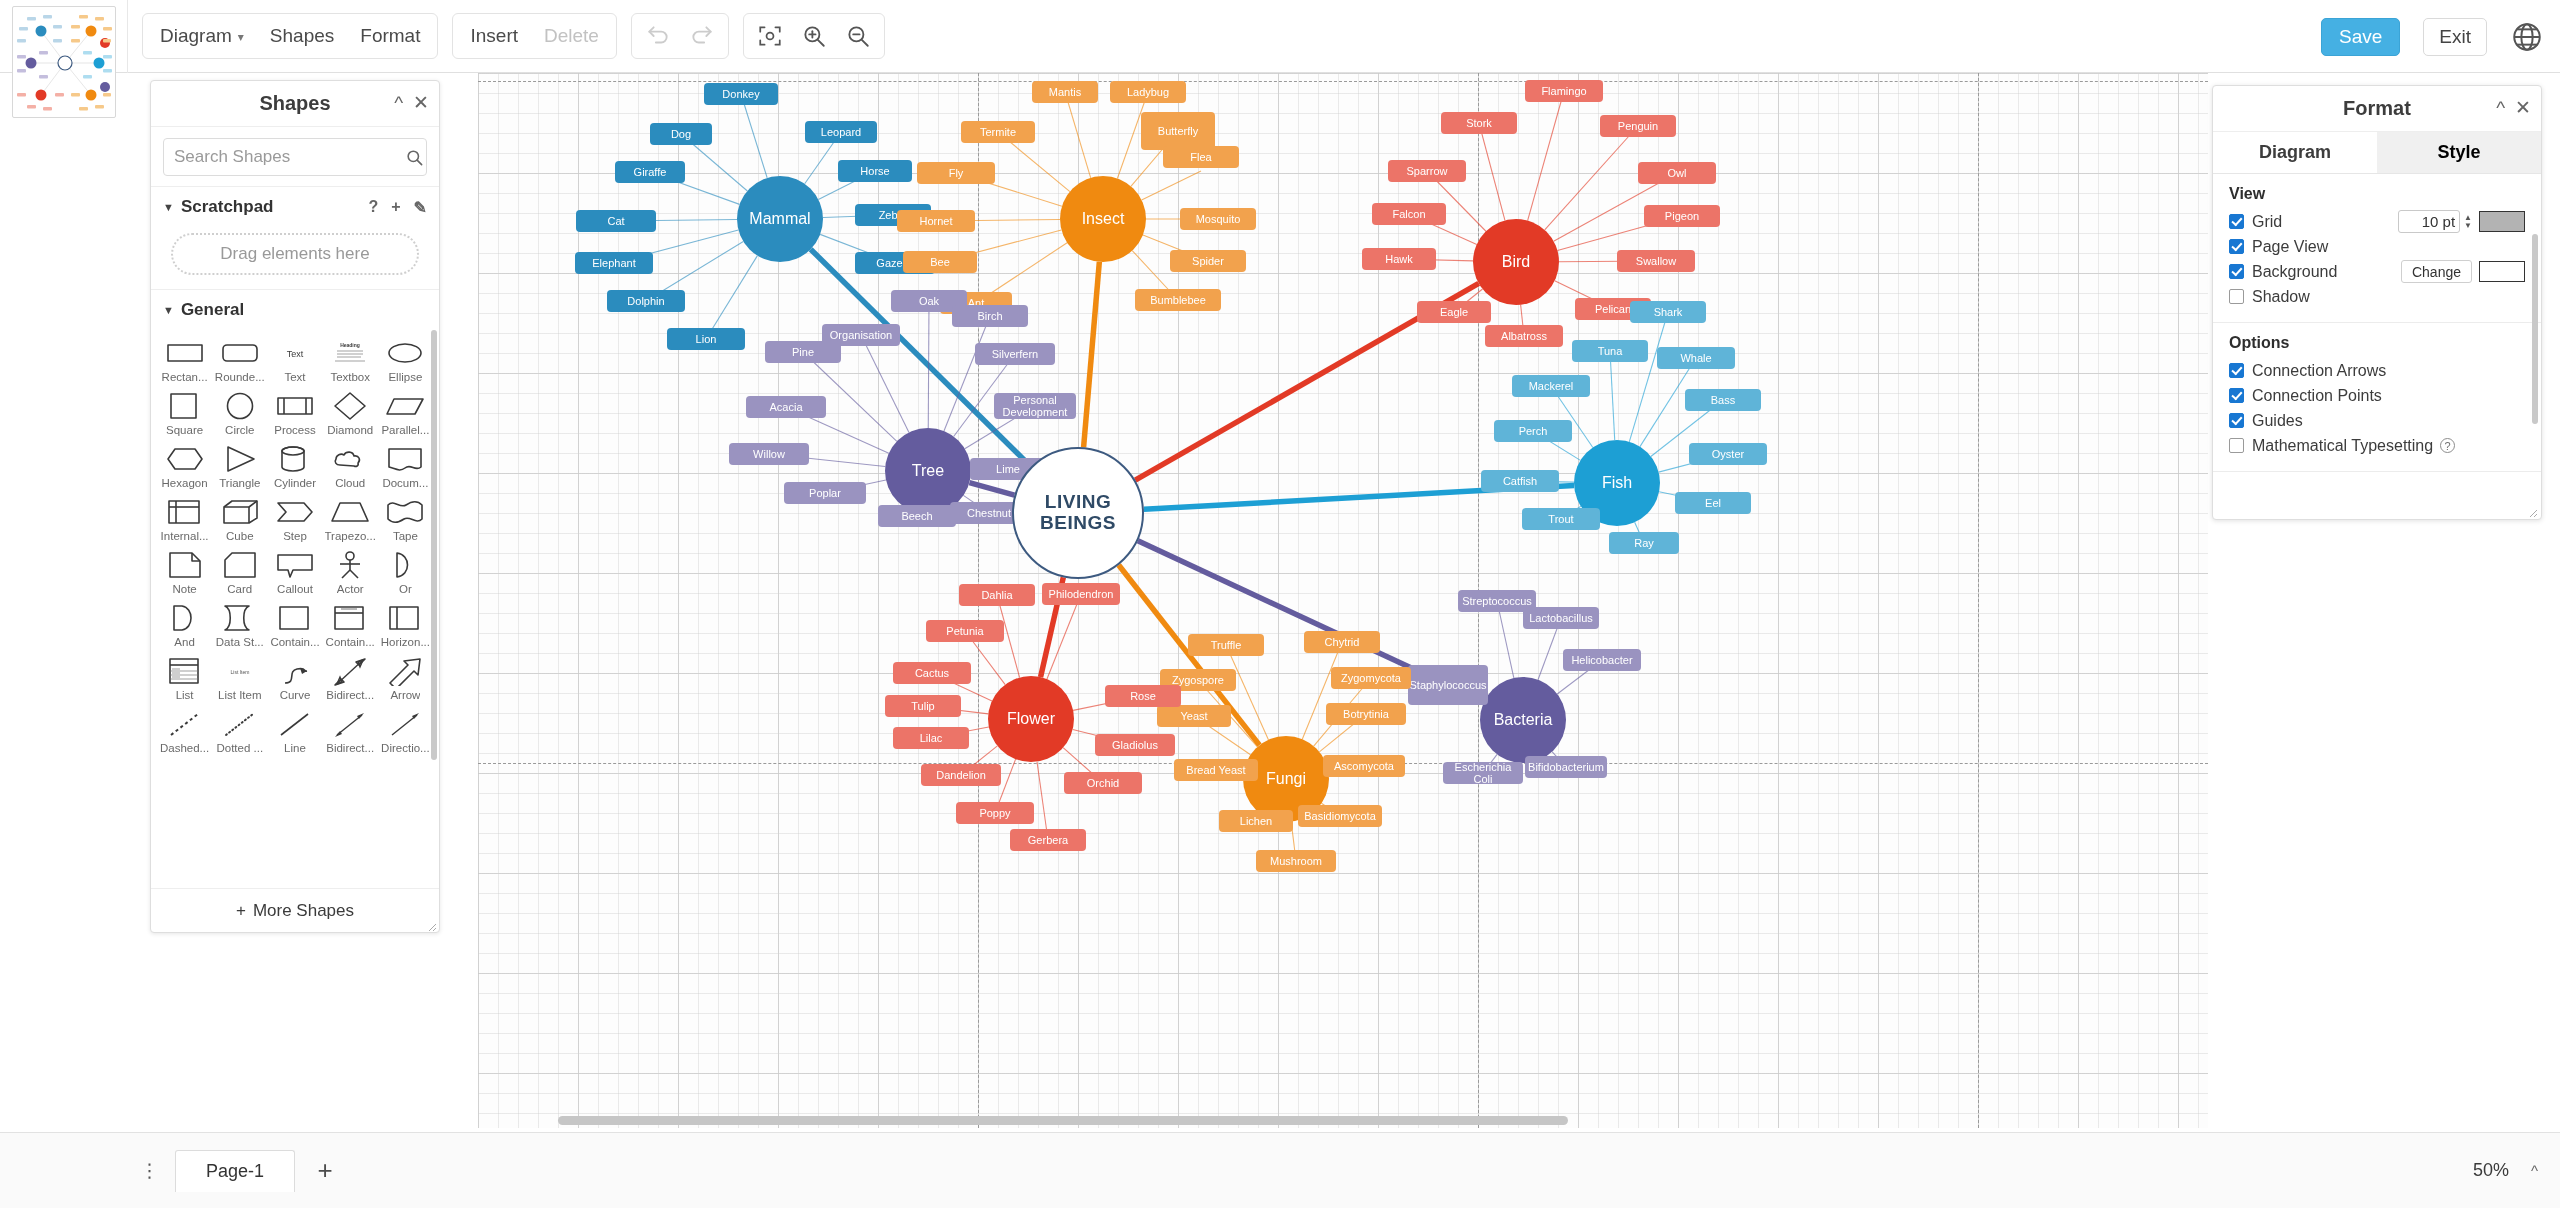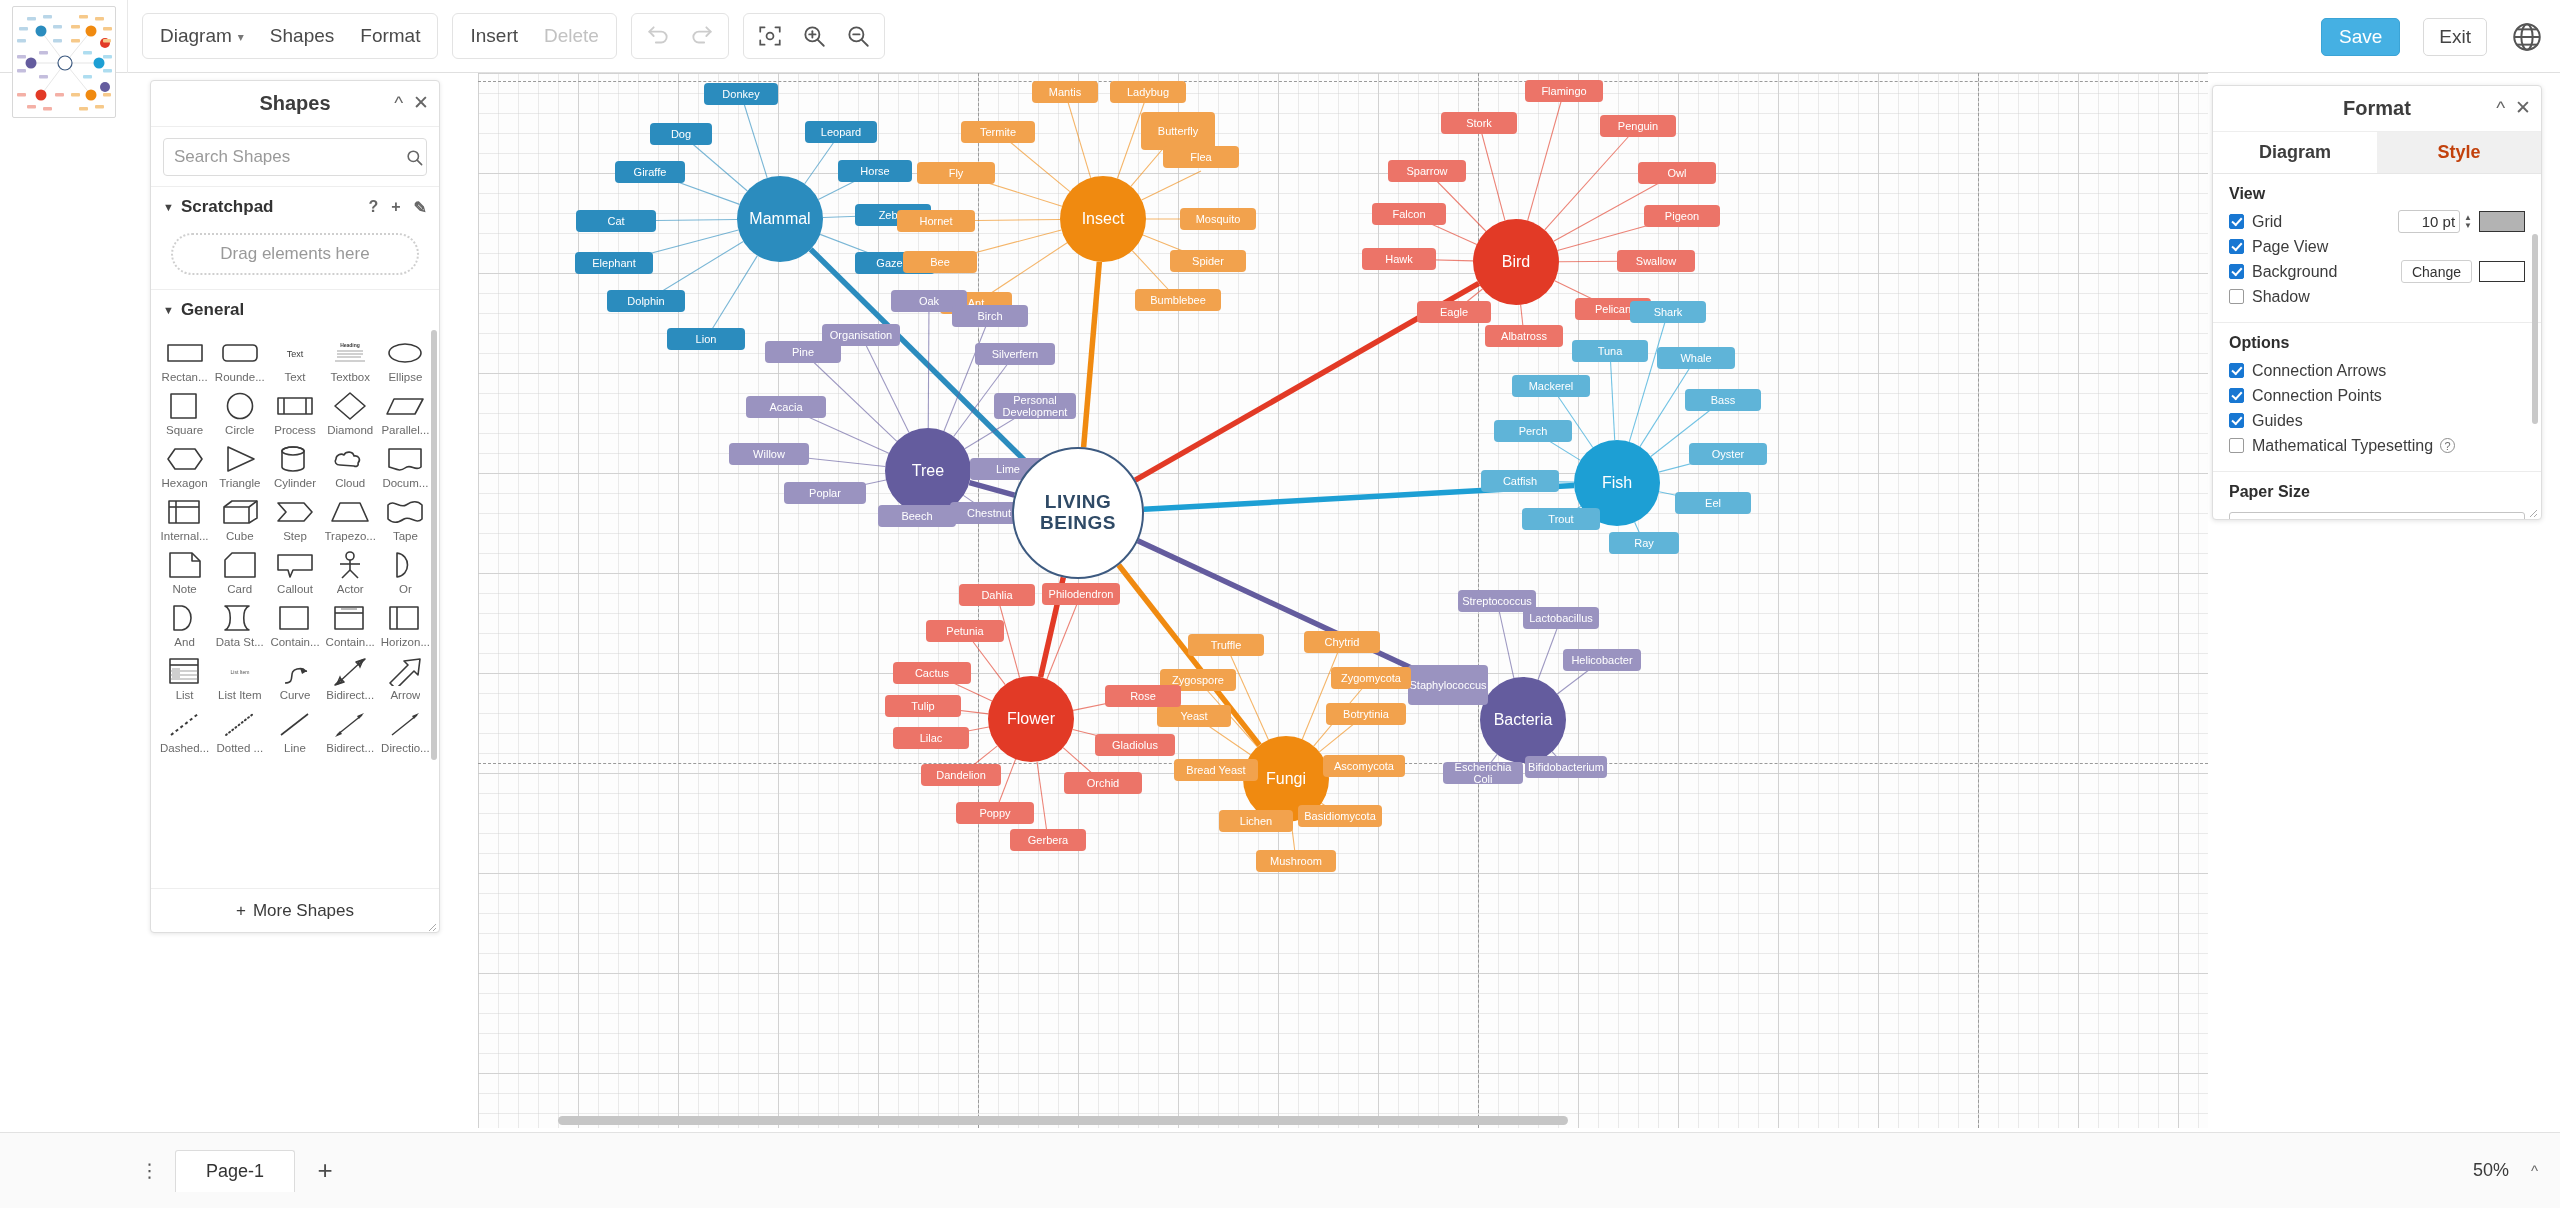--- a/index.html
+++ b/index.html
@@ -182,21 +182,21 @@
     position: absolute; right: 18px; top: 85px; width: 330px; height: 435px;
     background: #fff; border: 1px solid #dedede; border-radius: 4px;
     box-shadow: 0 1px 5px rgba(0,0,0,.12); display: flex; flex-direction: column;
     overflow: hidden;
   }
   .fmt-tabs { display: flex; height: 42px; border-bottom: 1px solid #e6e6e6; }
   .fmt-tab {
     flex: 1; display: flex; align-items: center; justify-content: center;
     font-size: 18px; font-weight: bold; color: #3d3d3d; cursor: pointer;
   }
-  .fmt-tab.inactive { background: #f0f0f0; color: #c2410c; }
+  .fmt-tab.inactive { background: #f0f0f0; color: #000000; }
   .fmt-body { padding: 0; flex: 1; overflow: hidden; position: relative; }
   .fmt-sec { padding: 11px 16px 12px; border-bottom: 1px solid #ececec; }
   .fmt-sec-title { font-size: 16px; font-weight: bold; color: #2e2e2e; margin-bottom: 7px; }
   .chk-row { display: flex; align-items: center; height: 23px; margin-bottom: 2px; }
   .chk {
     width: 15px; height: 15px; border: 1px solid #9a9a9a; border-radius: 2px;
     background: #fff; margin-right: 8px; flex: 0 0 auto; cursor: pointer;
     display: flex; align-items: center; justify-content: center;
   }
   .chk.on { background: #1877d2; border-color: #1877d2; }
@@ -1100,27 +1100,20 @@
           <div class="chk on"></div>
           <span class="chk-lbl">Guides</span>
         </div>
         <div class="chk-row">
           <div class="chk"></div>
           <span class="chk-lbl">Mathematical Typesetting</span>
           <span class="help-ico">?</span>
         </div>
       </div>
 
-      <div class="fmt-sec">
-        <div class="fmt-sec-title">Paper Size</div>
-        <select class="sel">
-          <option id="paper-opt">US-Letter (8,5" x 11")</option>
-        </select>
-        
-      </div>
 
       <div class="fmt-scrollbar"></div>
     </div>
     <div class="fmt-resize">
       <svg width="12" height="12" viewBox="0 0 12 12" stroke="#aaa" stroke-width="1">
           <line x1="11" y1="4" x2="4" y2="11"></line>
           <line x1="11" y1="8" x2="8" y2="11"></line>
         </svg>
     </div>
   </div>

